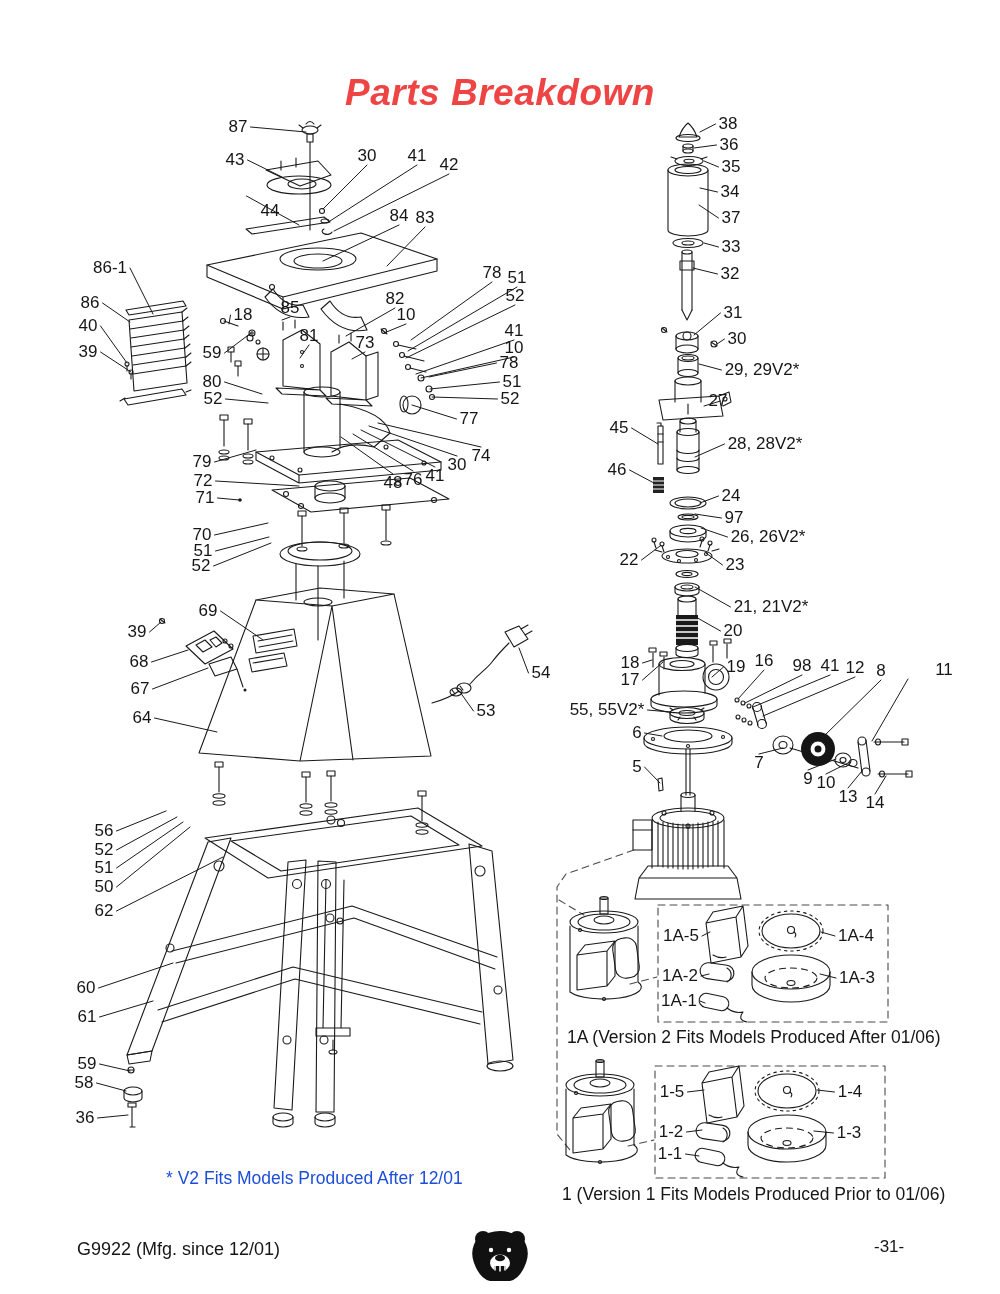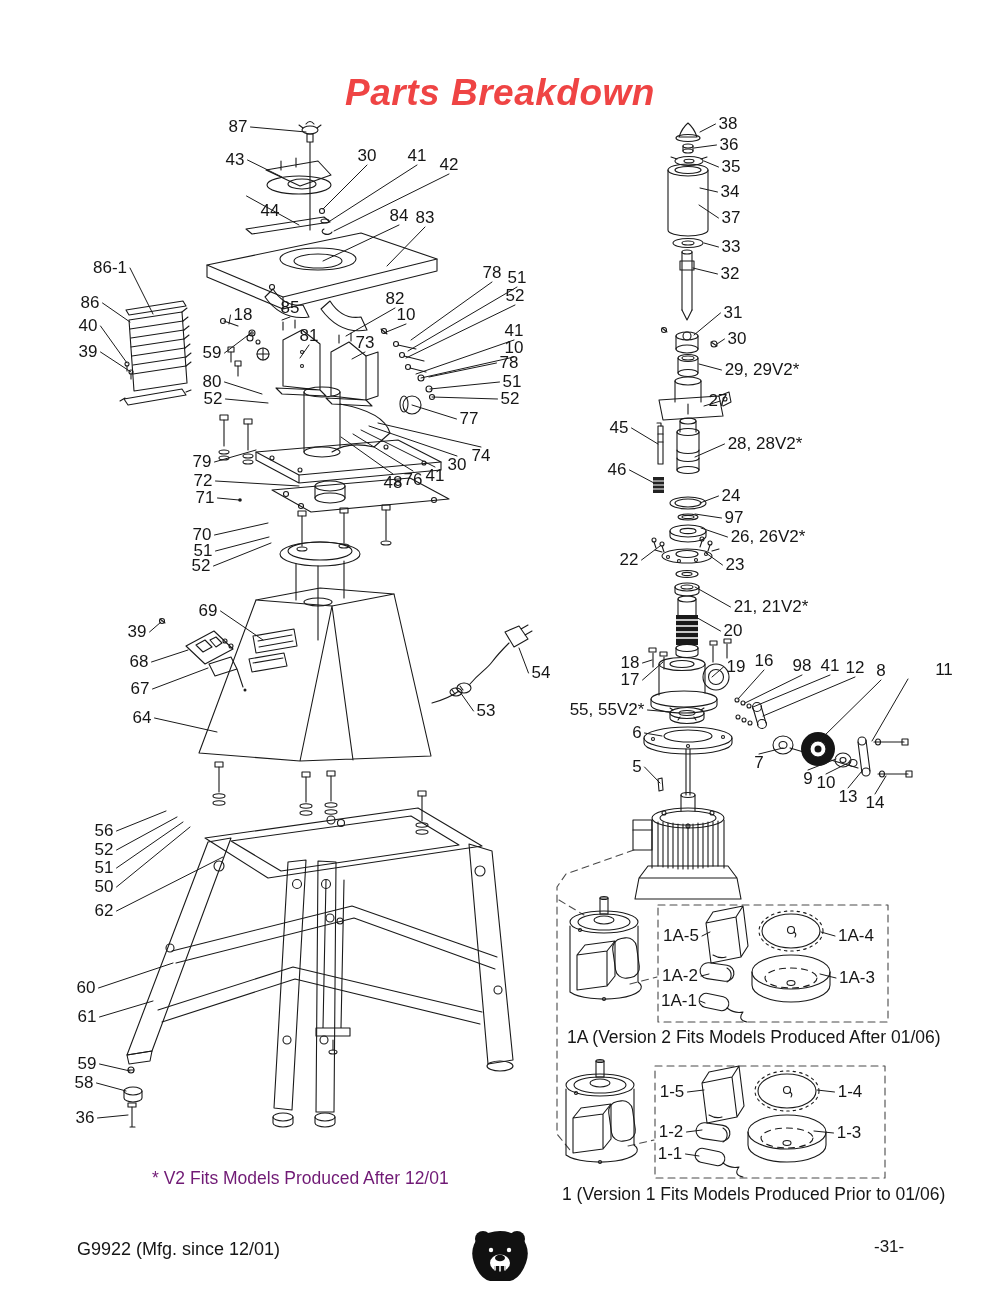--- a/index.html
+++ b/index.html
@@ -6,21 +6,21 @@
   .page{position:relative;width:1000px;height:1294px;background:#fff;overflow:hidden;
         font-family:"Liberation Sans",sans-serif;color:#161616;}
   svg.art{position:absolute;left:0;top:0;}
   .title{position:absolute;top:72px;left:0;width:100%;text-align:center;margin:0;
          font-size:37px;font-weight:700;letter-spacing:.5px;color:#ef4444;font-style:italic;}
   .callout{position:absolute;transform:translate(-50%,-50%);font-size:17px;line-height:1.05;
            white-space:nowrap;color:#161616;}
   .caption{position:absolute;font-size:17.5px;white-space:nowrap;color:#161616;}
   .cap-1a{left:567px;top:1027px;}
   .cap-1{left:562px;top:1184px;}
-  .footnote{position:absolute;left:152px;top:1168px;font-size:17.5px;color:#701a75;}
+  .footnote{position:absolute;left:166px;top:1168px;font-size:17.5px;color:#1d4ed8;}
   .model{position:absolute;left:77px;top:1239px;font-size:18px;color:#161616;}
   .pageno{position:absolute;left:874px;top:1237px;font-size:17px;color:#161616;}
 </style>
 </head>
 <body>
 
 <div class="page">
 
 <svg class="art" width="1000" height="1294" viewBox="0 0 1000 1294" xmlns="http://www.w3.org/2000/svg">
 <g stroke="#1a1a1a" stroke-width="1.1" fill="none" stroke-linecap="round" stroke-linejoin="round">

